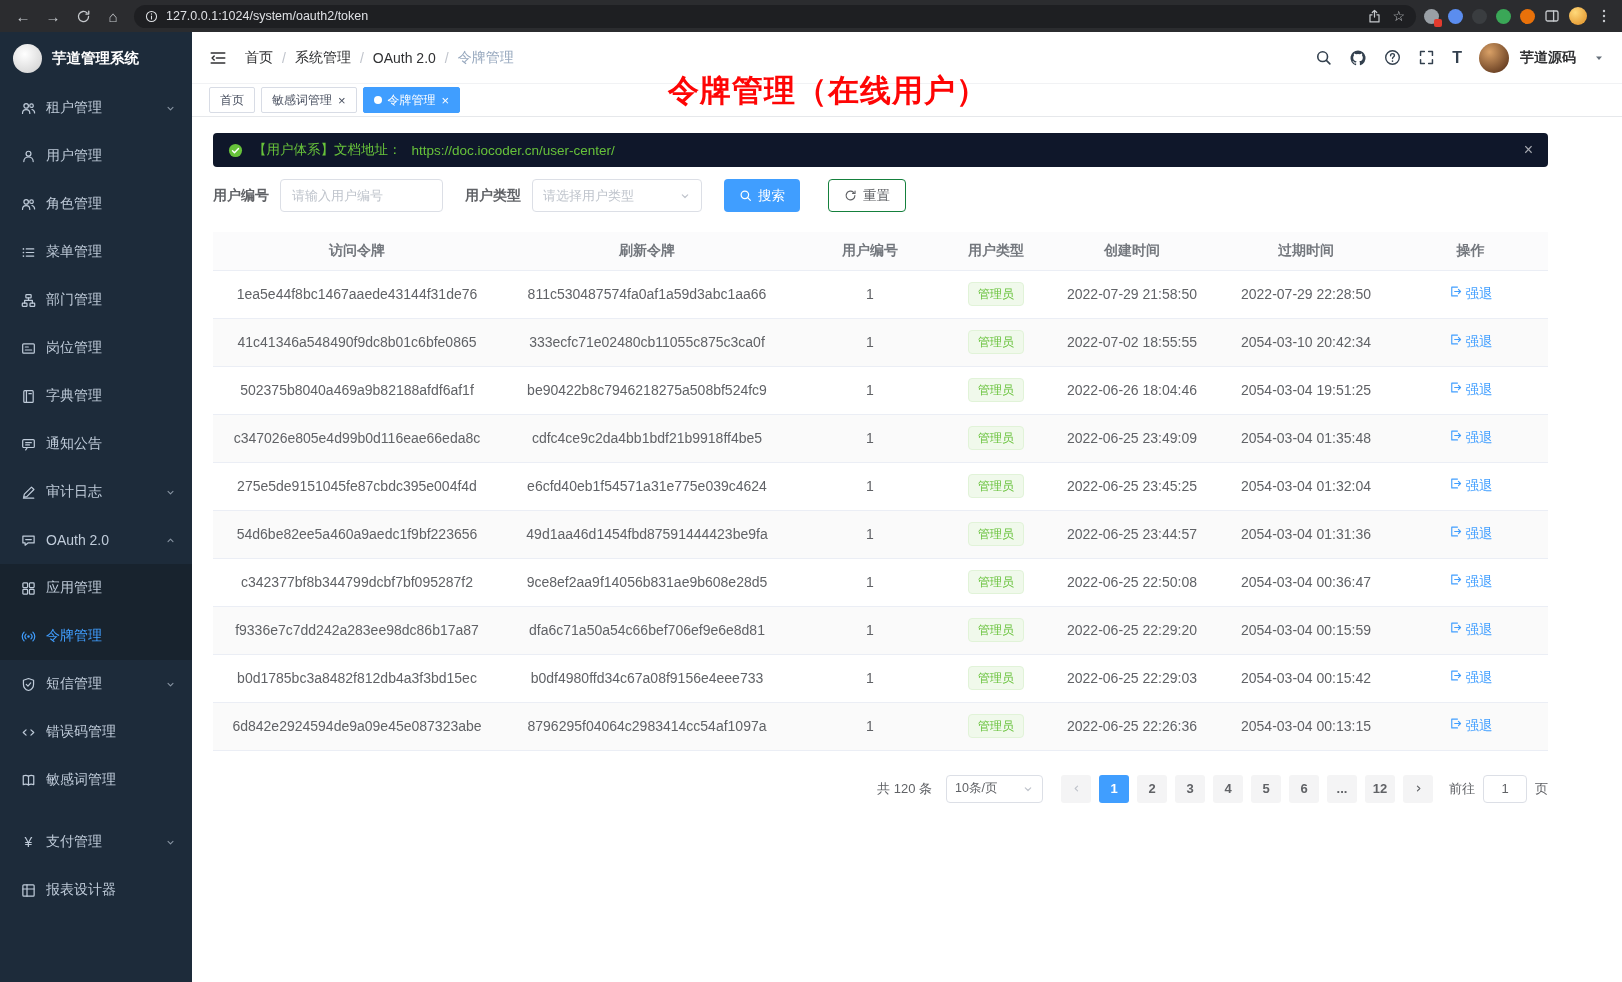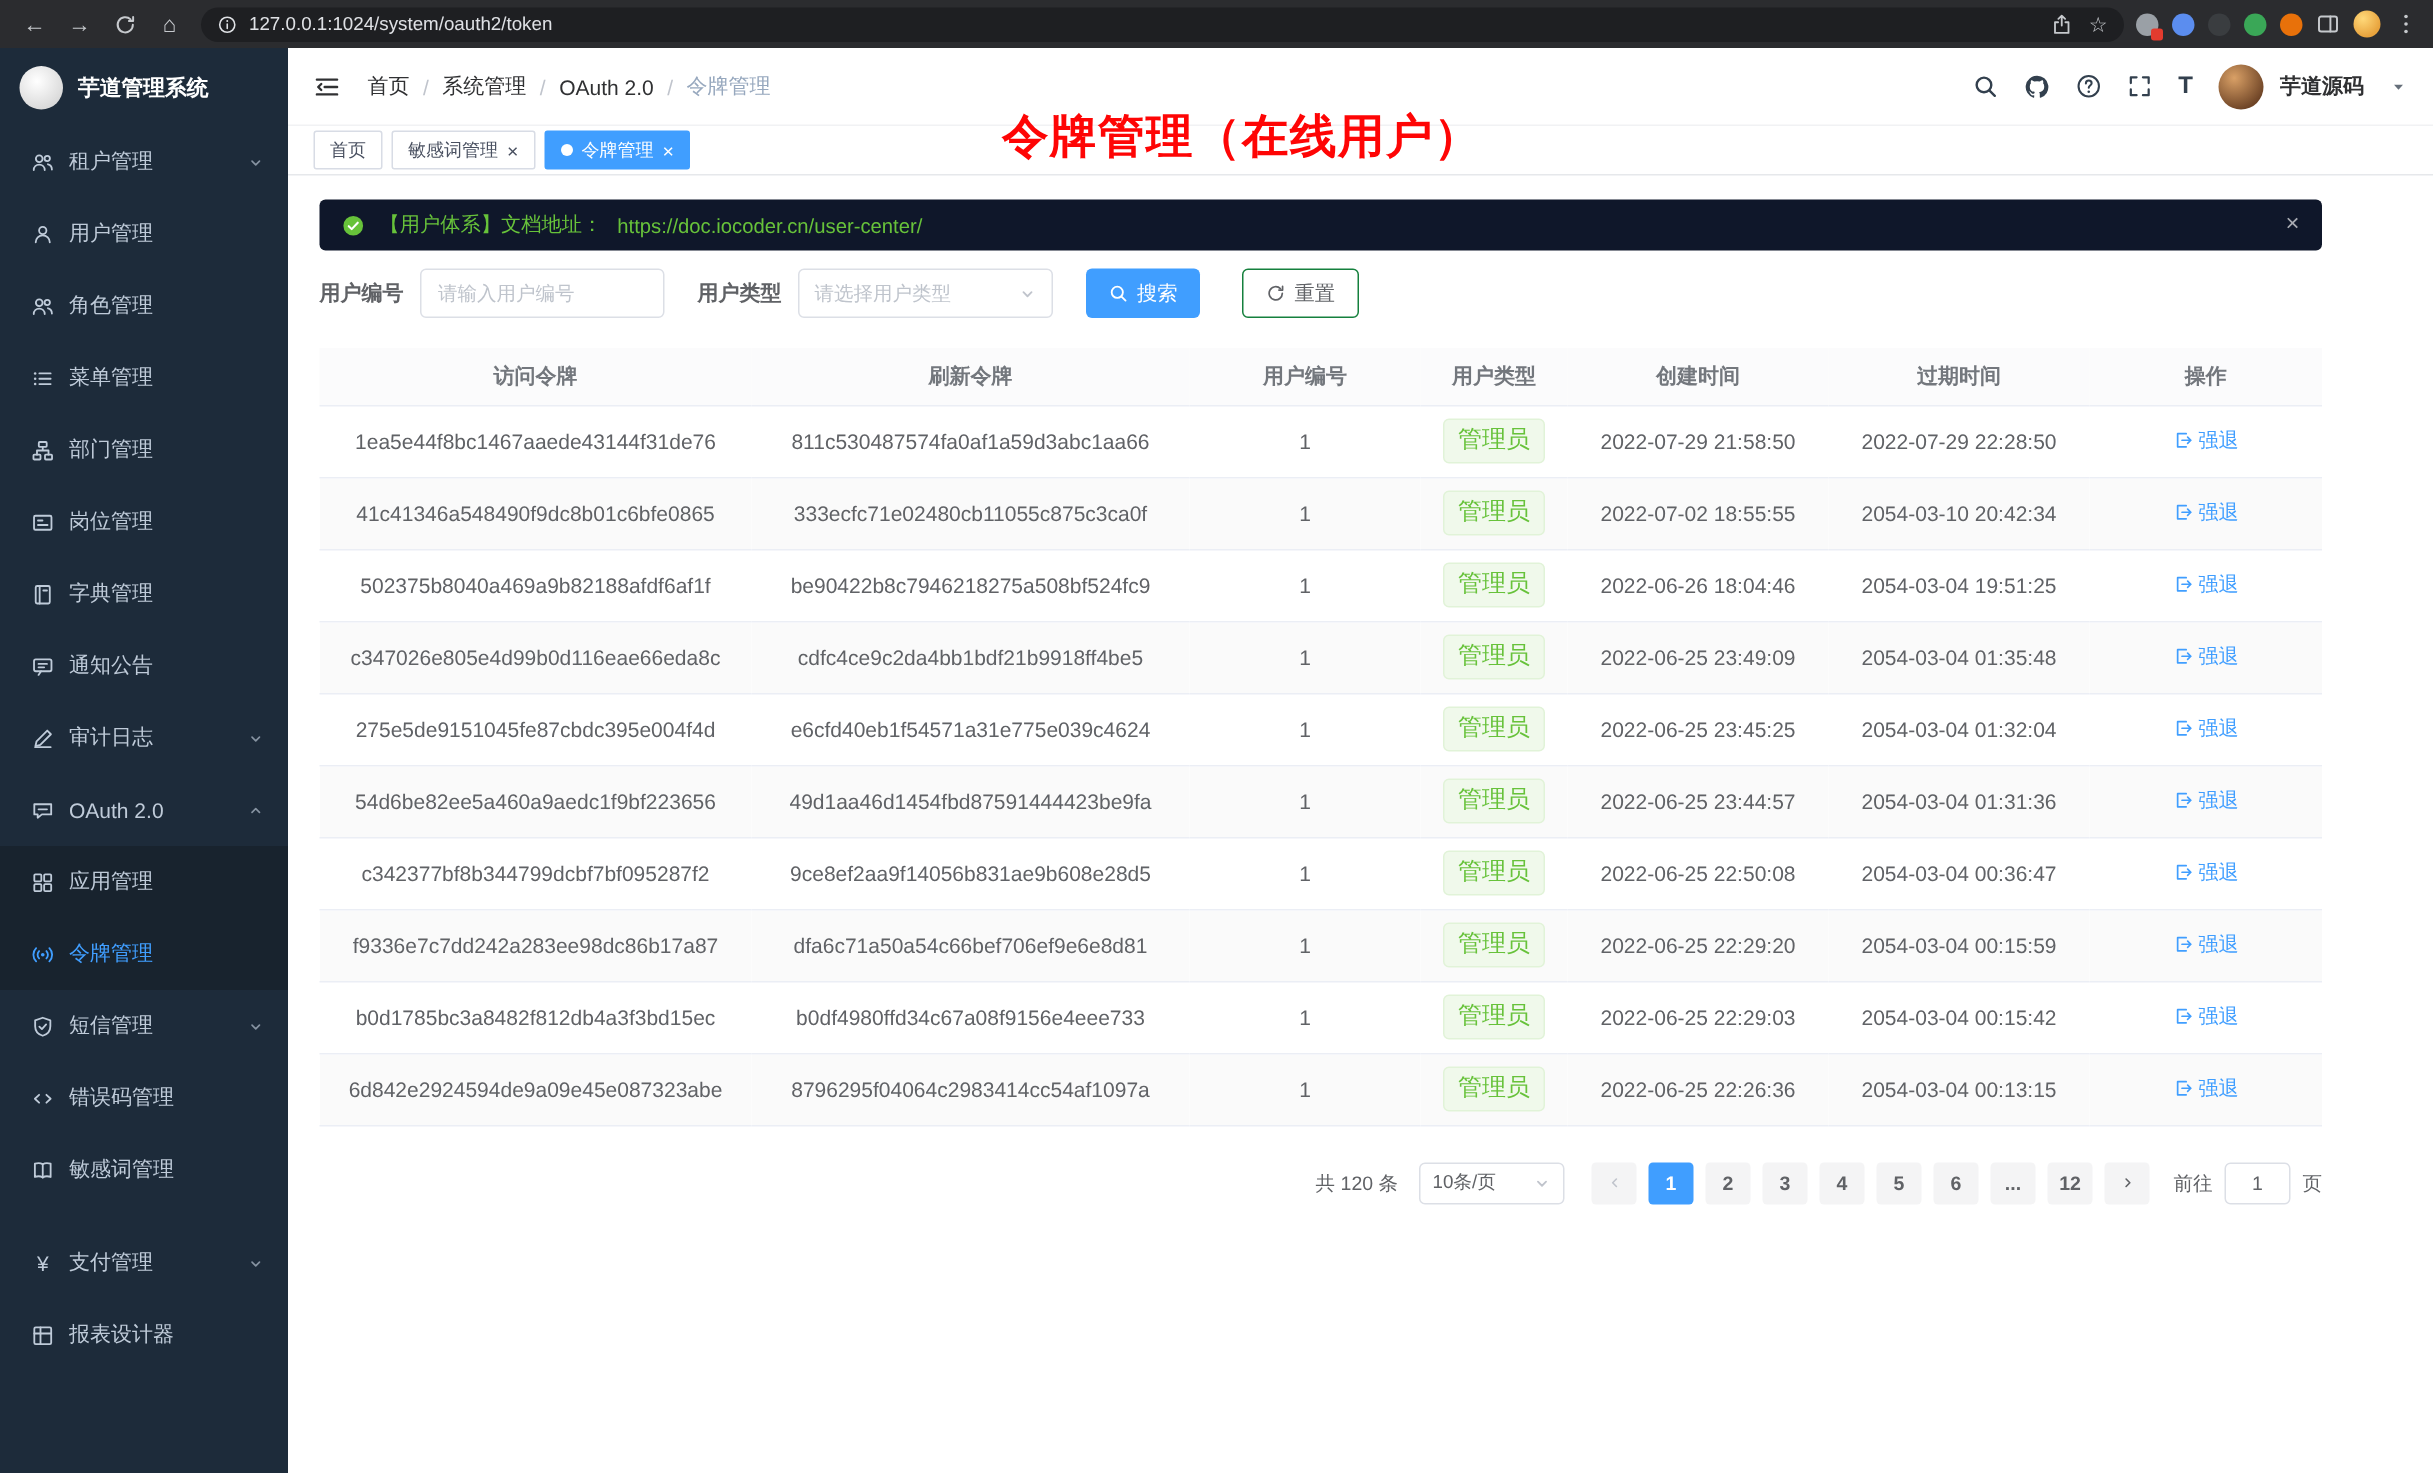--- a/index.html
+++ b/index.html
@@ -78,22 +78,22 @@
   .selcaret { color:#c0c4cc; }
   .btn { height:33px; border-radius:4px; display:inline-flex; align-items:center; gap:6px; font-size:13.5px; padding:0 15px; cursor:pointer; border:none; font-family:inherit; }
   .btn.primary { background:#409eff; color:#fff; margin-right:28px; }
   .btn.plain { background:#fff; border:1px solid #15803d; color:#606266; }
 
   .table-wrap { margin-top:20px; }
   table { width:100%; border-collapse:collapse; table-layout:fixed; }
   thead th { height:38px; font-size:14px; color:#73777d; font-weight:600; border-bottom:1px solid #ebeef5; background:#fbfbfc; }
   tbody td { height:48px; font-size:14px; color:#606266; text-align:center; border-bottom:1px solid #ebeef5; white-space:nowrap; overflow:hidden; }
   tbody tr:nth-child(even) { background:#fafafa; }
-  .tag { display:inline-block; padding:2px 9px; font-size:16px; color:#67c23a; background:#f0f9eb; border:1px solid #e1f3d8; border-radius:4px; line-height:1.5; }
-  .act { color:#409eff; cursor:pointer; display:inline-flex; align-items:center; gap:4px; font-size:13.5px; text-decoration:none; }
+  .tag { display:inline-block; padding:2px 9px; font-size:12px; color:#67c23a; background:#f0f9eb; border:1px solid #e1f3d8; border-radius:4px; line-height:1.5; }
+  .act { color:#409eff; cursor:pointer; display:inline-flex; gap:4px; font-size:13.5px; text-decoration:none; }
 
   .pager { margin-top:24px; display:flex; align-items:center; justify-content:flex-end; gap:8px; font-size:13px; color:#606266; padding-bottom:20px; }
   .total { margin-right:6px; }
   .psize { width:97px; height:28px; border:1px solid #dcdfe6; border-radius:4px; display:flex; align-items:center; justify-content:space-between; padding:0 8px; font-size:12.5px; background:#fff; cursor:pointer; margin-right:10px; }
   .pbtn { min-width:30px; height:28px; border:none; border-radius:3px; background:#f4f4f5; color:#606266; font-size:13px; font-weight:600; cursor:pointer; display:inline-flex; align-items:center; justify-content:center; font-family:inherit; padding:0 6px; }
   .pbtn.active { background:#409eff; color:#fff; }
   .pbtn .pchev { width:11px; height:11px; }
   .pchev.left { transform:rotate(90deg); }
   .pchev.right { transform:rotate(-90deg); }
   .pbtn.prev { color:#c0c4cc; }

